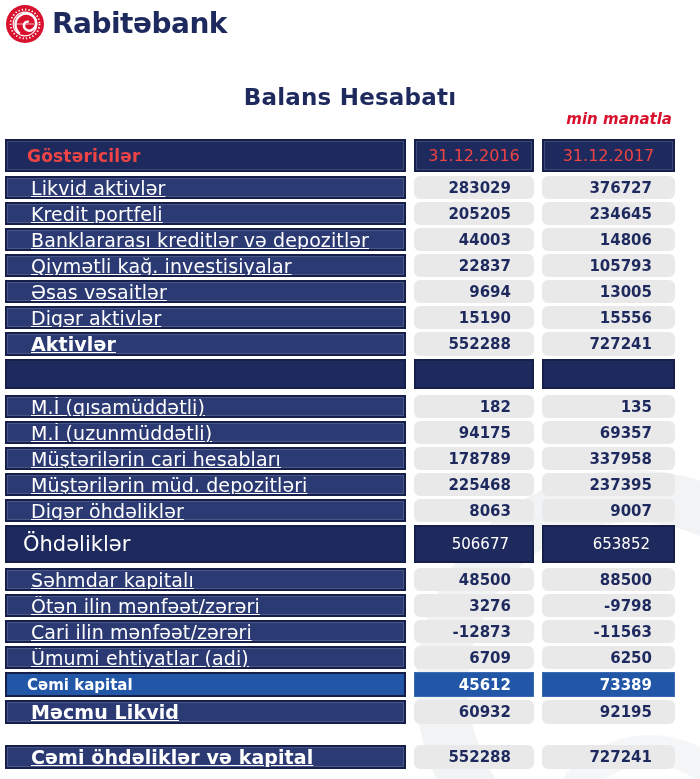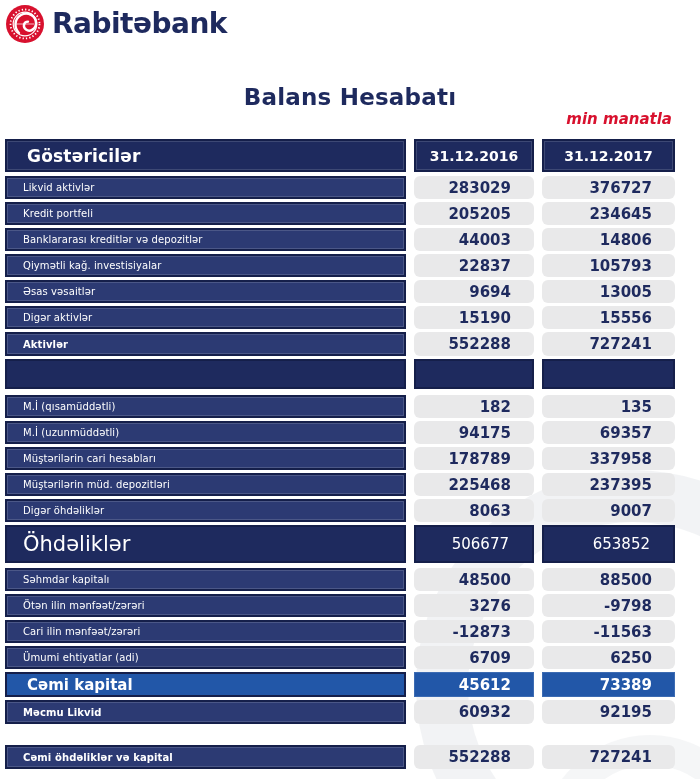--- a/index.html
+++ b/index.html
@@ -29,30 +29,30 @@
   .unit-note{
     position:absolute;top:110px;right:28px;color:var(--red);
     font-size:15px;font-style:italic;font-weight:600;z-index:2;
   }
   
   .tbl{position:absolute;top:139px;left:5px;width:670px;z-index:1;}
   .row{display:grid;grid-template-columns:401px 120px 133px;column-gap:8px;margin-bottom:3px;}
   .cell{display:flex;align-items:center;box-sizing:border-box;overflow:hidden;white-space:nowrap;}
   
   .row.header{height:33px;margin-bottom:4px;}
-  .header .cell{background:var(--navy);border:2px solid var(--navy-dark);box-shadow:inset 0 0 0 1px rgba(255,255,255,0.14);color:#ffffff;}
+  .header .cell{background:var(--navy);border:2px solid var(--navy-dark);box-shadow:inset 0 0 0 1px rgba(255,255,255,0.14);color:#ef4444;}
   .header .lbl{padding-left:20px;font-size:17px;font-weight:700;letter-spacing:0.2px;}
-  .header .val{justify-content:center;font-size:14px;font-weight:700;}
+  .header .val{justify-content:center;font-size:16px;font-weight:400;}
   
   .row.data{height:23px;}
   .row.total{height:24px;}
   .data .lbl,.total .lbl{
     background:var(--row-navy);border:2px solid var(--navy-dark);
     box-shadow:inset 0 0 0 1px rgba(255,255,255,0.15);
-    color:#fff;padding-left:16px;font-size:10px;font-weight:400;letter-spacing:0.1px;
+    color:#fff;padding-left:24px;font-size:19px;font-weight:400;letter-spacing:0.1px;text-decoration:underline;
   }
   .total .lbl{font-weight:700;}
   .data .val,.total .val{
     background:var(--gray);color:var(--navy);justify-content:flex-end;
     padding-right:23px;font-size:15px;font-weight:600;border-radius:6px;
   }
   .total .val{font-weight:800;}
   
   .row.separator{height:30px;margin-bottom:6px;}
   .separator .cell{background:var(--navy);border:2px solid var(--navy-dark);}

